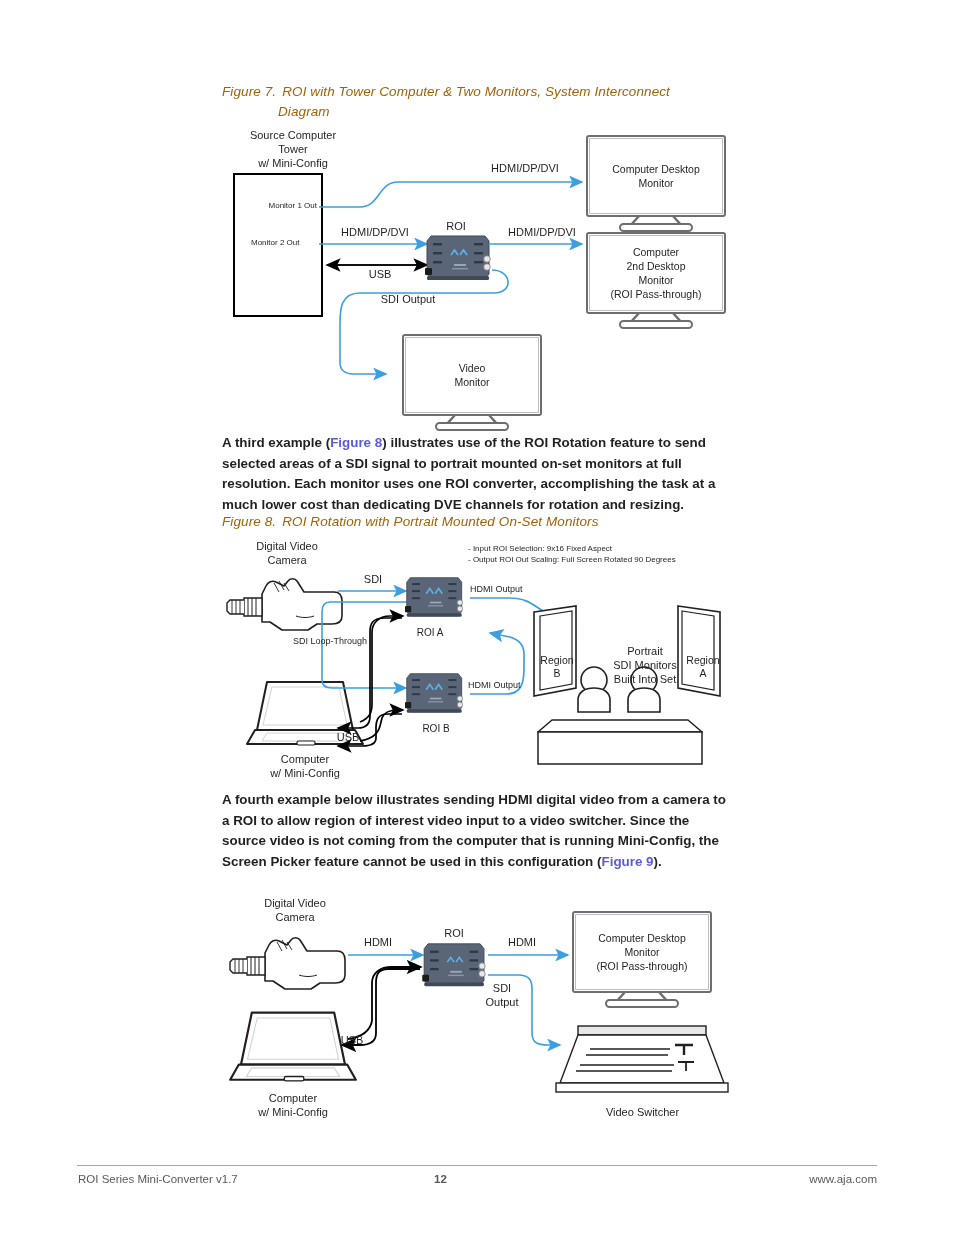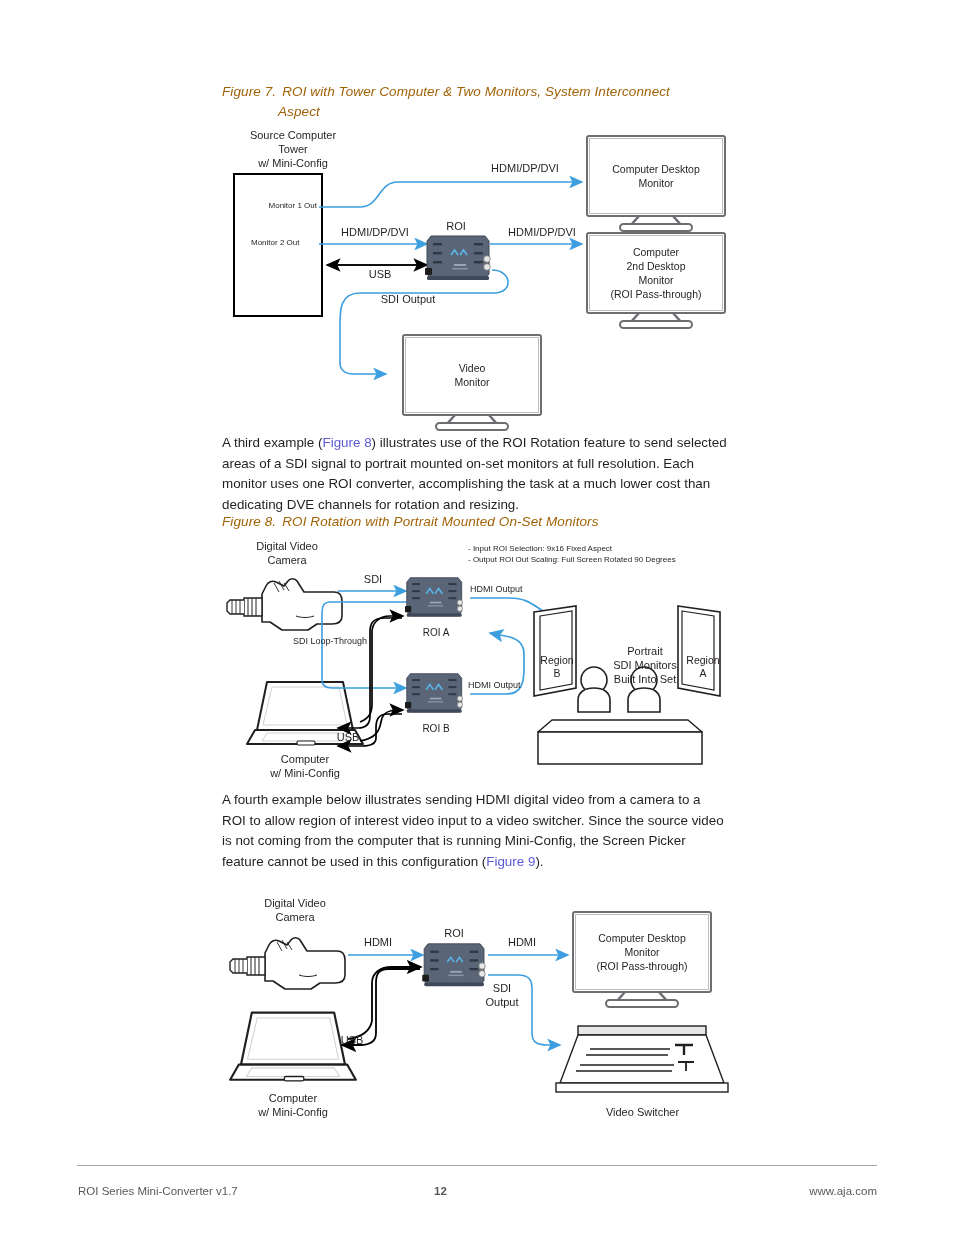--- a/index.html
+++ b/index.html
@@ -11,21 +11,21 @@
   .page{position:relative;width:954px;height:1235px;}
 
   
   .fig-caption{
     position:absolute;font-style:italic;font-size:13.5px;
     color:#a16207;line-height:20px;letter-spacing:.1px;
   }
   .fig-caption .num{margin-right:6px;}
   .body-par{
     position:absolute;font-size:13.4px;line-height:20.5px;
-    color:#231f20;width:505px;
+    color:#231f20;width:505px;font-weight:bold;
   }
   .xref{color:#5b5bd6;}
 
   
   .diagram{position:absolute;}
   .lbl{
     position:absolute;font-size:10.5px;color:#231f20;
     line-height:13px;white-space:pre;text-align:center;
   }
   .lbl.l11{font-size:11px;line-height:14px;}
@@ -51,31 +51,31 @@
   
   .aja{
     position:absolute;
   }
   
   .footer-rule{
     position:absolute;left:77px;top:1165px;width:800px;height:1px;
     background:#a7a9ac;
   }
   .footer-txt{
-    position:absolute;top:1173px;font-size:11.5px;color:#58595b;margin-top:12px;
+    position:absolute;top:1173px;font-size:11.5px;color:#58595b;
   }
 </style>
 </head>
 <body>
 
 <div class="page">
 
   <div class="fig-caption" style="left:222px;top:82px;width:520px;">
     <span class="num">Figure 7.</span><span>ROI with Tower Computer &amp; Two Monitors, System Interconnect</span>
-    <div style="padding-left:56px;">Aspect</div>
+    <div style="padding-left:56px;">Diagram</div>
   </div>
 
   <div class="diagram" style="left:220px;top:125px;width:520px;height:300px;">
 
     <div class="lbl l11" style="left:8px;top:3px;width:130px;">Source Computer
 Tower
 w/ Mini-Config</div>
 
     <div class="tower" style="left:13px;top:48px;width:86px;height:140px;"></div>
     <div class="lbl l8" style="left:31px;top:76px;width:66px;text-align:right;">Monitor 1 Out</div>
@@ -258,21 +258,21 @@
       <rect x="49" y="10" width="9" height="2.2" fill="#2f3845"></rect>
       <rect x="49" y="18" width="9" height="2.2" fill="#2f3845"></rect>
       <rect x="49" y="26" width="9" height="2.2" fill="#2f3845"></rect>
       <path d="M24,22 l4,-6 l4,6 M34,22 l4,-6 l4,6" stroke="#5bb3e8" stroke-width="1.8" fill="none"></path>
       <rect x="28" y="31" width="13" height="2" fill="#9aa6b4"></rect>
       <rect x="26" y="35" width="17" height="1.4" fill="#8d99a8"></rect>
       <rect x="0" y="36" width="7" height="7" rx="1" fill="#1c1c1c"></rect>
       <circle cx="62" cy="32" r="3" fill="#e8e8e8" stroke="#7b7b7b" stroke-width="0.8"></circle>
       <circle cx="62" cy="39" r="3" fill="#e8e8e8" stroke="#7b7b7b" stroke-width="0.8"></circle>
     </svg>
-    <div class="lbl l10" style="left:185px;top:90px;width:62px;font-size:10px;">ROI A</div>
+    <div class="lbl l10" style="left:179px;top:90px;width:62px;font-size:10px;">ROI A</div>
 
     <svg class="aja" style="left:185px;top:134px;" width="62" height="50" viewBox="0 0 70 56">
       <path d="M6,4 L60,4 L64,9 L64,42 L60,47 L6,47 L2,42 L2,9 Z" fill="#5a6677" stroke="#3f4957" stroke-width="1"></path>
       <rect x="2" y="44" width="62" height="4" rx="1.5" fill="#3f4957"></rect>
       <rect x="8" y="10" width="9" height="2.2" fill="#2f3845"></rect>
       <rect x="8" y="18" width="9" height="2.2" fill="#2f3845"></rect>
       <rect x="8" y="26" width="9" height="2.2" fill="#2f3845"></rect>
       <rect x="49" y="10" width="9" height="2.2" fill="#2f3845"></rect>
       <rect x="49" y="18" width="9" height="2.2" fill="#2f3845"></rect>
       <rect x="49" y="26" width="9" height="2.2" fill="#2f3845"></rect>

